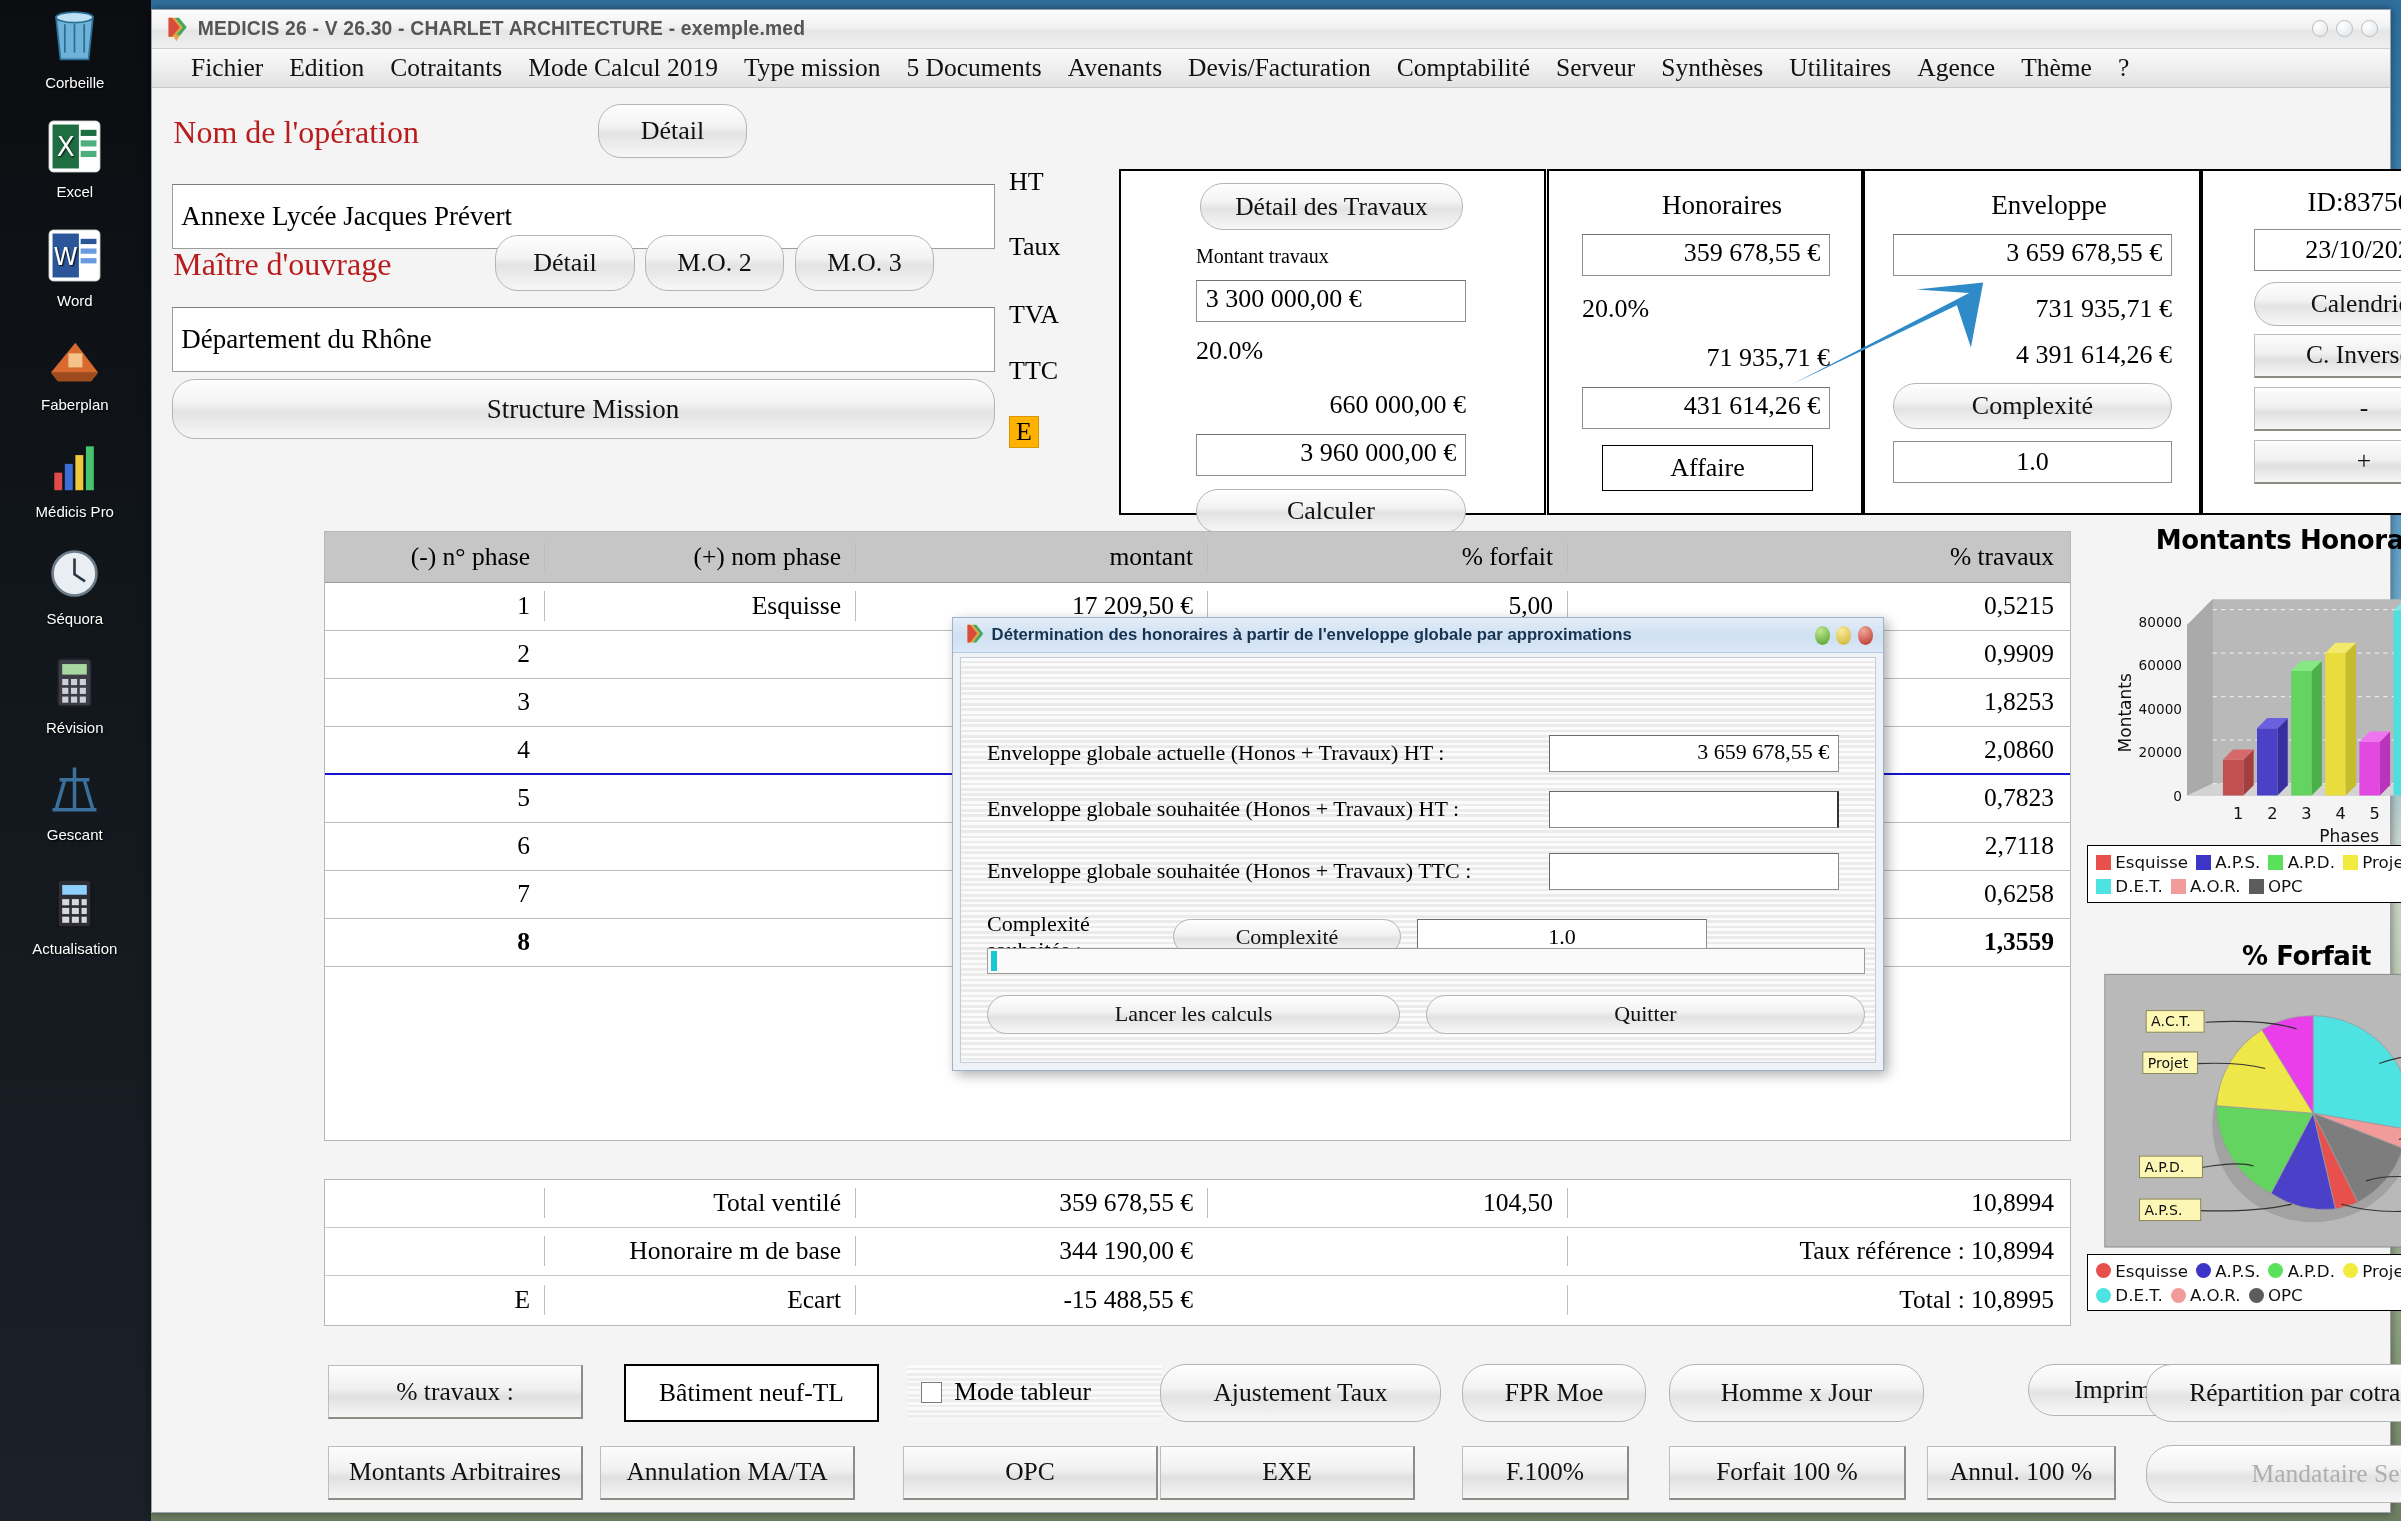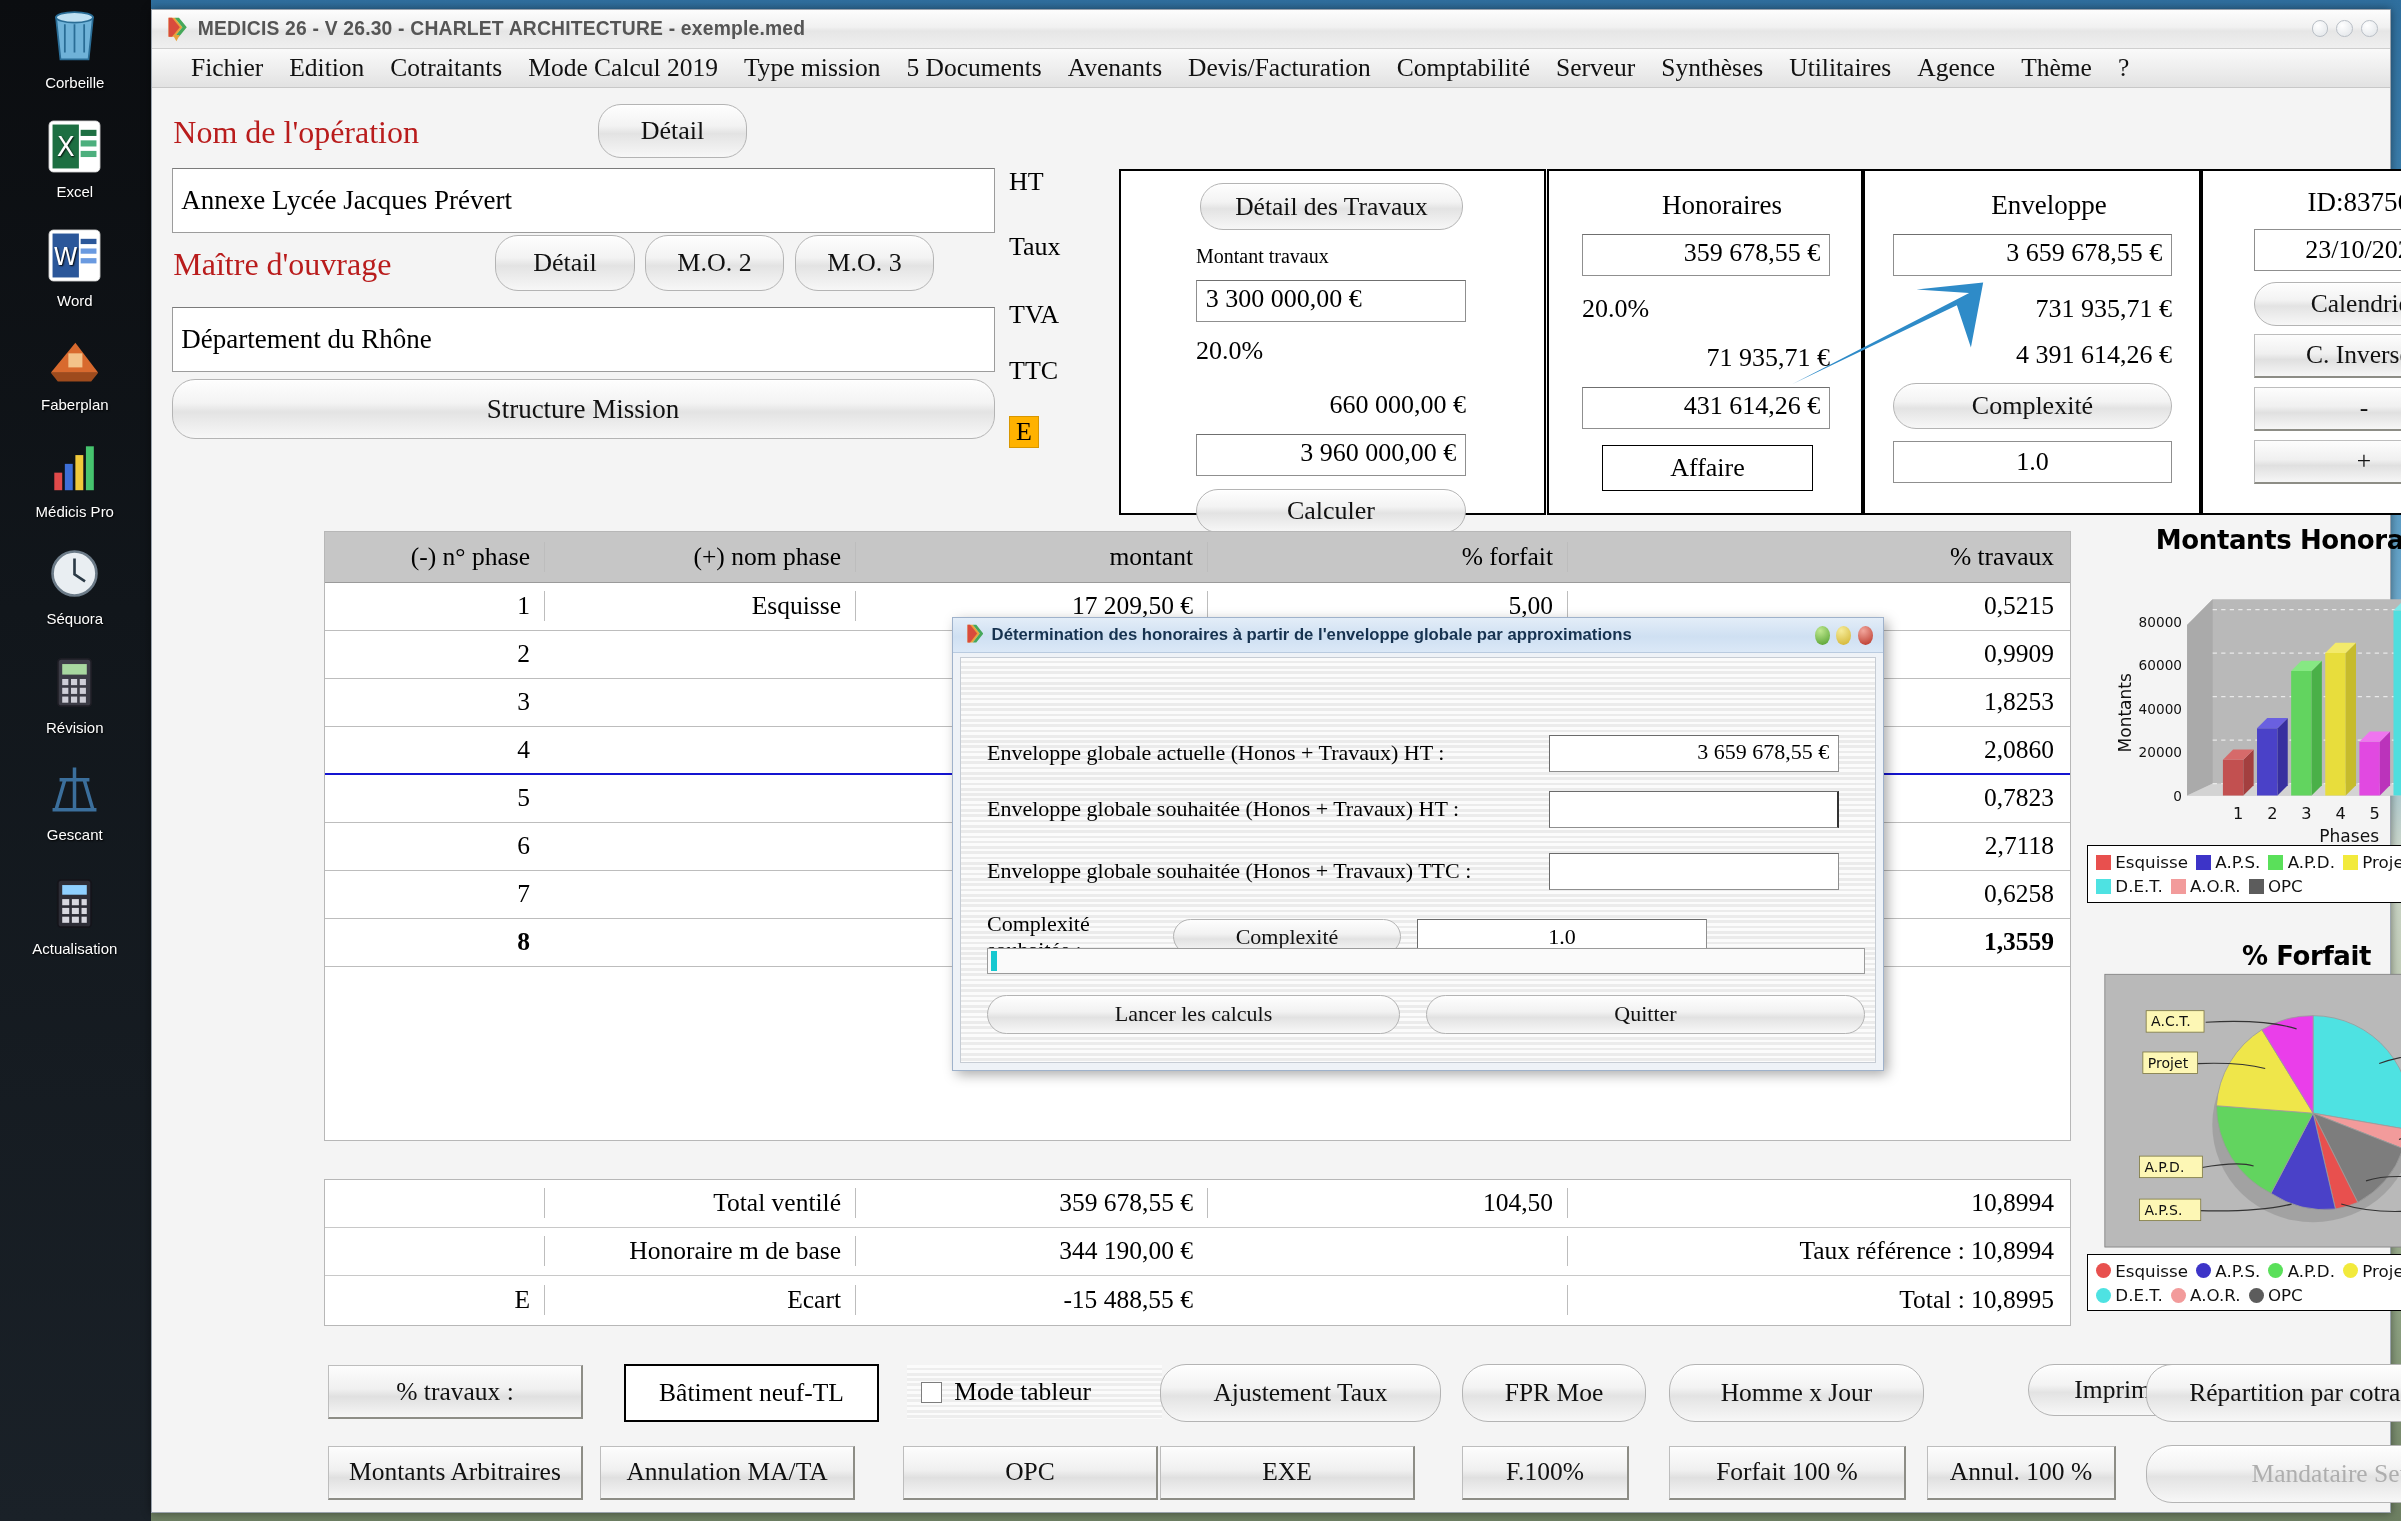--- a/index.html
+++ b/index.html
@@ -331,21 +331,21 @@
   </div>
 
   <div id="body">
 
     <div id="toprow">
 
       <div id="opbox">
         <div class="lbl-t" style="position:absolute;left:5.3px;top:14px">Nom de l'opération</div>
         <div class="rbtn" style="position:absolute;left:430px;top:3.5px;width:149px;height:54px">Détail</div>
 
-        <div class="tfield" style="position:absolute;left:3.5px;top:68px;width:823px;height:65px;display:flex;align-items:center">Annexe Lycée Jacques Prévert</div>
+        <div class="tfield" style="position:absolute;left:3.5px;top:84px;width:823px;height:65px;display:flex;align-items:center">Annexe Lycée Jacques Prévert</div>
 
         <div class="lbl-t" style="position:absolute;left:5.3px;top:146px">Maître d'ouvrage</div>
         <div class="rbtn" style="position:absolute;left:327px;top:135px;width:140px;height:56px">Détail</div>
         <div class="rbtn" style="position:absolute;left:477px;top:135px;width:139px;height:56px">M.O. 2</div>
         <div class="rbtn" style="position:absolute;left:627px;top:135px;width:139px;height:56px">M.O. 3</div>
 
         <div class="tfield" style="position:absolute;left:3.5px;top:207px;width:823px;height:65px;display:flex;align-items:center">Département du Rhône</div>
 
         <div class="rbtn" style="position:absolute;left:3.5px;top:279px;width:823px;height:60px;font-size:27px">Structure Mission</div>
 

